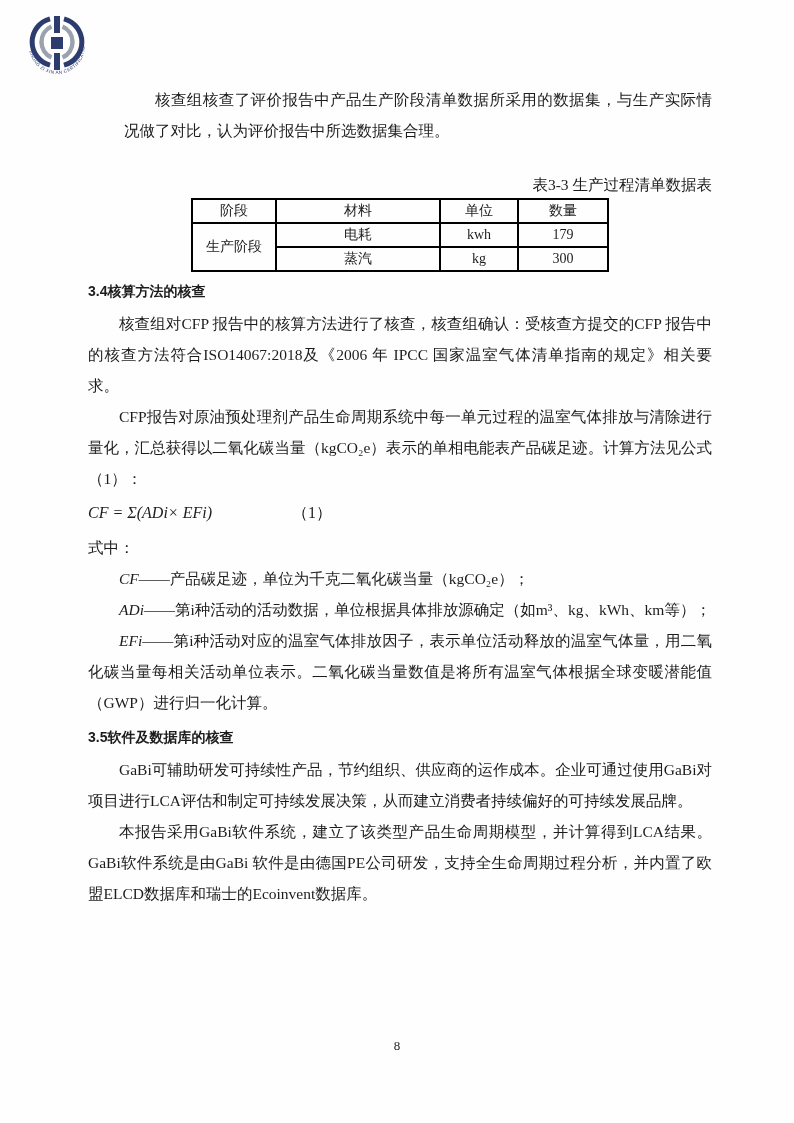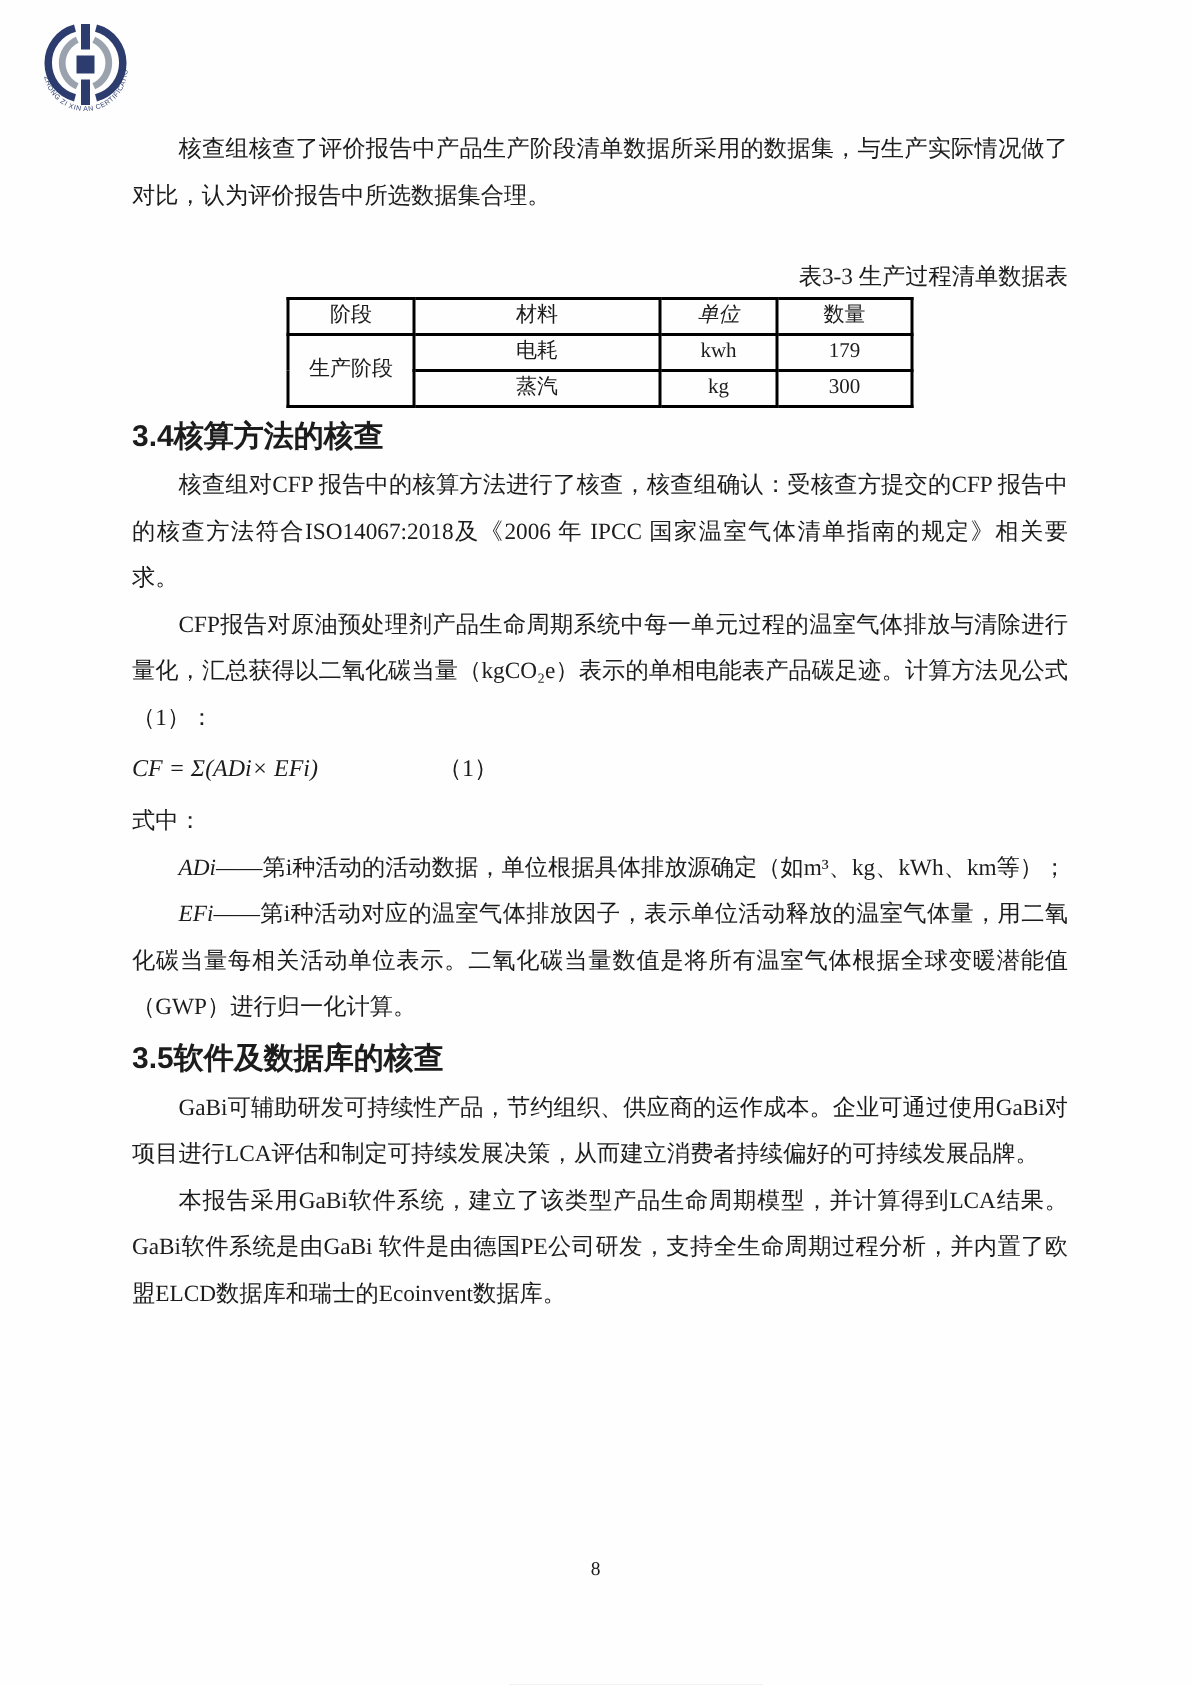--- a/index.html
+++ b/index.html
@@ -13,38 +13,38 @@
     color:#1c1c1c;
   }
   .logo{position:absolute;top:12px;left:26px;width:62px;height:62px;}
   .content{
     position:absolute;top:84px;left:88px;right:82px;
     font-size:15.5px;line-height:31px;
     text-align:justify;
   }
   p{margin:0;}
   .indent{text-indent:2em;}
-  .intro-para{margin-bottom:28px;}
+  .intro-para{margin-bottom:28px;margin-left:36px;}
   .table-caption{
     text-align:right;font-size:15.5px;line-height:22px;margin-bottom:2px;
   }
   table.inv{
     border-collapse:collapse;margin:0 auto 4px auto;
     font-size:14px;line-height:20px;
   }
   table.inv th,table.inv td{
     border:2px solid #000;text-align:center;padding:1px 6px;font-weight:normal;
   }
   .col-stage{width:70px;}
   .col-material{width:150px;}
-  .col-unit{width:64px;font-style:italic;}
+  .col-unit{width:64px;}
   .col-qty{width:76px;}
   h3.sec{
     font-family:"Liberation Sans","DejaVu Sans",sans-serif;
-    font-size:20px;font-weight:bold;margin:4px 0 2px 0;line-height:30px;
+    font-size:14px;font-weight:bold;margin:4px 0 2px 0;line-height:30px;
     text-align:left;
   }
   .formula-row{
     line-height:34px;margin:2px 0;
     font-size:16px;
   }
   .formula{font-style:italic;}
   .formula-no{margin-left:76px;}
   .term{font-style:italic;}
   .footer-page{
@@ -114,20 +114,23 @@
     <p class="indent">CFP报告对原油预处理剂产品生命周期系统中每一单元过程的温室气体排放与清除进行量化，汇总获得以二氧化碳当量（kgCO₂e）表示的单相电能表产品碳足迹。计算方法见公式（1）：</p>
 
     <div class="formula-row">
       <span class="formula">CF = Σ(ADi× EFi)</span>
       <span class="formula-no">（1）</span>
     </div>
 
     <p>式中：</p>
 
     <p class="indent">
+      <span class="term">CF</span><span>——产品碳足迹，单位为千克二氧化碳当量（kgCO₂e）；</span>
+    </p>
+    <p class="indent">
       <span class="term">ADi</span><span>——第i种活动的活动数据，单位根据具体排放源确定（如m³、kg、kWh、km等）；</span>
     </p>
     <p class="indent">
       <span class="term">EFi</span><span>——第i种活动对应的温室气体排放因子，表示单位活动释放的温室气体量，用二氧化碳当量每相关活动单位表示。二氧化碳当量数值是将所有温室气体根据全球变暖潜能值（GWP）进行归一化计算。</span>
     </p>
 
     <h3 class="sec">3.5软件及数据库的核查</h3>
 
     <p class="indent">GaBi可辅助研发可持续性产品，节约组织、供应商的运作成本。企业可通过使用GaBi对项目进行LCA评估和制定可持续发展决策，从而建立消费者持续偏好的可持续发展品牌。</p>
     <p class="indent">本报告采用GaBi软件系统，建立了该类型产品生命周期模型，并计算得到LCA结果。GaBi软件系统是由GaBi 软件是由德国PE公司研发，支持全生命周期过程分析，并内置了欧盟ELCD数据库和瑞士的Ecoinvent数据库。</p>

